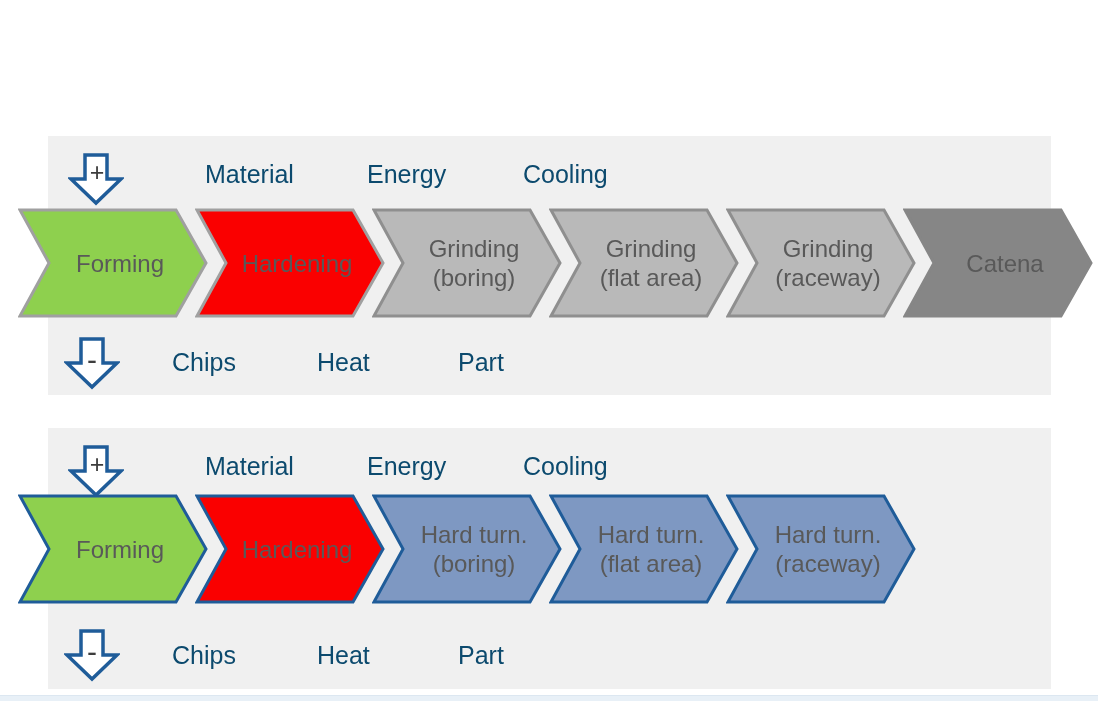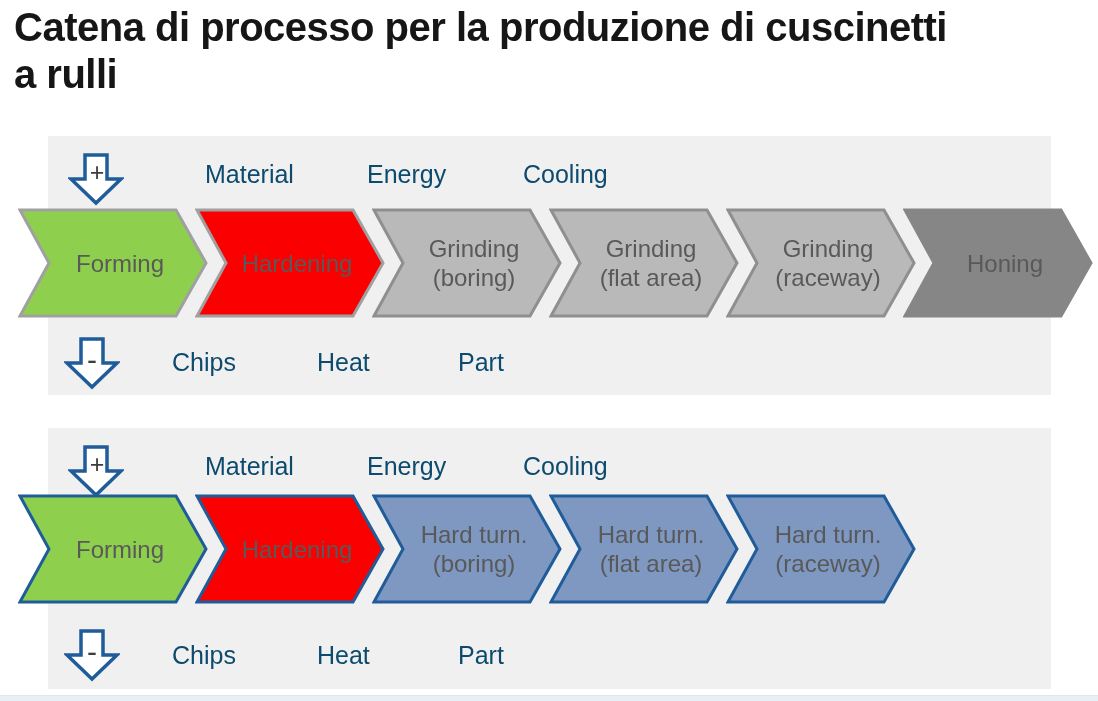--- a/index.html
+++ b/index.html
@@ -45,21 +45,20 @@
   .footer-strip{
     position:absolute;left:0;bottom:0;width:1098px;height:5px;
     background:#e8f0f7;border-top:1px solid #dce7f1;
   }
 </style>
 </head>
 <body>
 
 <div class="page">
 
-  <h1 class="title">Catena di processo per la produzione di cuscinetti a rulli</h1>
 
   <section class="panel panel-1">
     <span class="flow-arrow arrow-in">
       <svg viewBox="0 0 56 54">
         <path d="M17 3 H39 V27 H53 L28 51 L3 27 H17 Z" fill="#ffffff" stroke="#1f5c99" stroke-width="3.5" stroke-linejoin="miter"></path>
         <text x="29" y="29" text-anchor="middle" font-size="25" fill="#3d3d3d">+</text>
       </svg>
     </span>
     <span class="io-label" style="left:157px;top:24px;">Material</span>
     <span class="io-label" style="left:319px;top:24px;">Energy</span>
@@ -120,21 +119,21 @@
       <div class="step-label">
         <span>Grinding</span>
           <span>(raceway)</span>
       </div>
     </div>
     <div class="chevron" style="left:903px">
       <svg class="shape" viewBox="0 0 190 110" preserveAspectRatio="none">
         <path d="M2 2 L158 2 L188 55 L158 108 L2 108 L31 55 Z" stroke-width="3" fill="#868686" stroke="#868686"></path>
       </svg>
       <div class="step-label">
-        <span>Honing</span>
+        <span>Catena</span>
           <span></span>
       </div>
     </div>
   </div>
 
   <section class="panel panel-2">
     <span class="flow-arrow arrow-in">
       <svg viewBox="0 0 56 54">
         <path d="M17 3 H39 V27 H53 L28 51 L3 27 H17 Z" fill="#ffffff" stroke="#1f5c99" stroke-width="3.5" stroke-linejoin="miter"></path>
         <text x="29" y="29" text-anchor="middle" font-size="25" fill="#3d3d3d">+</text>

